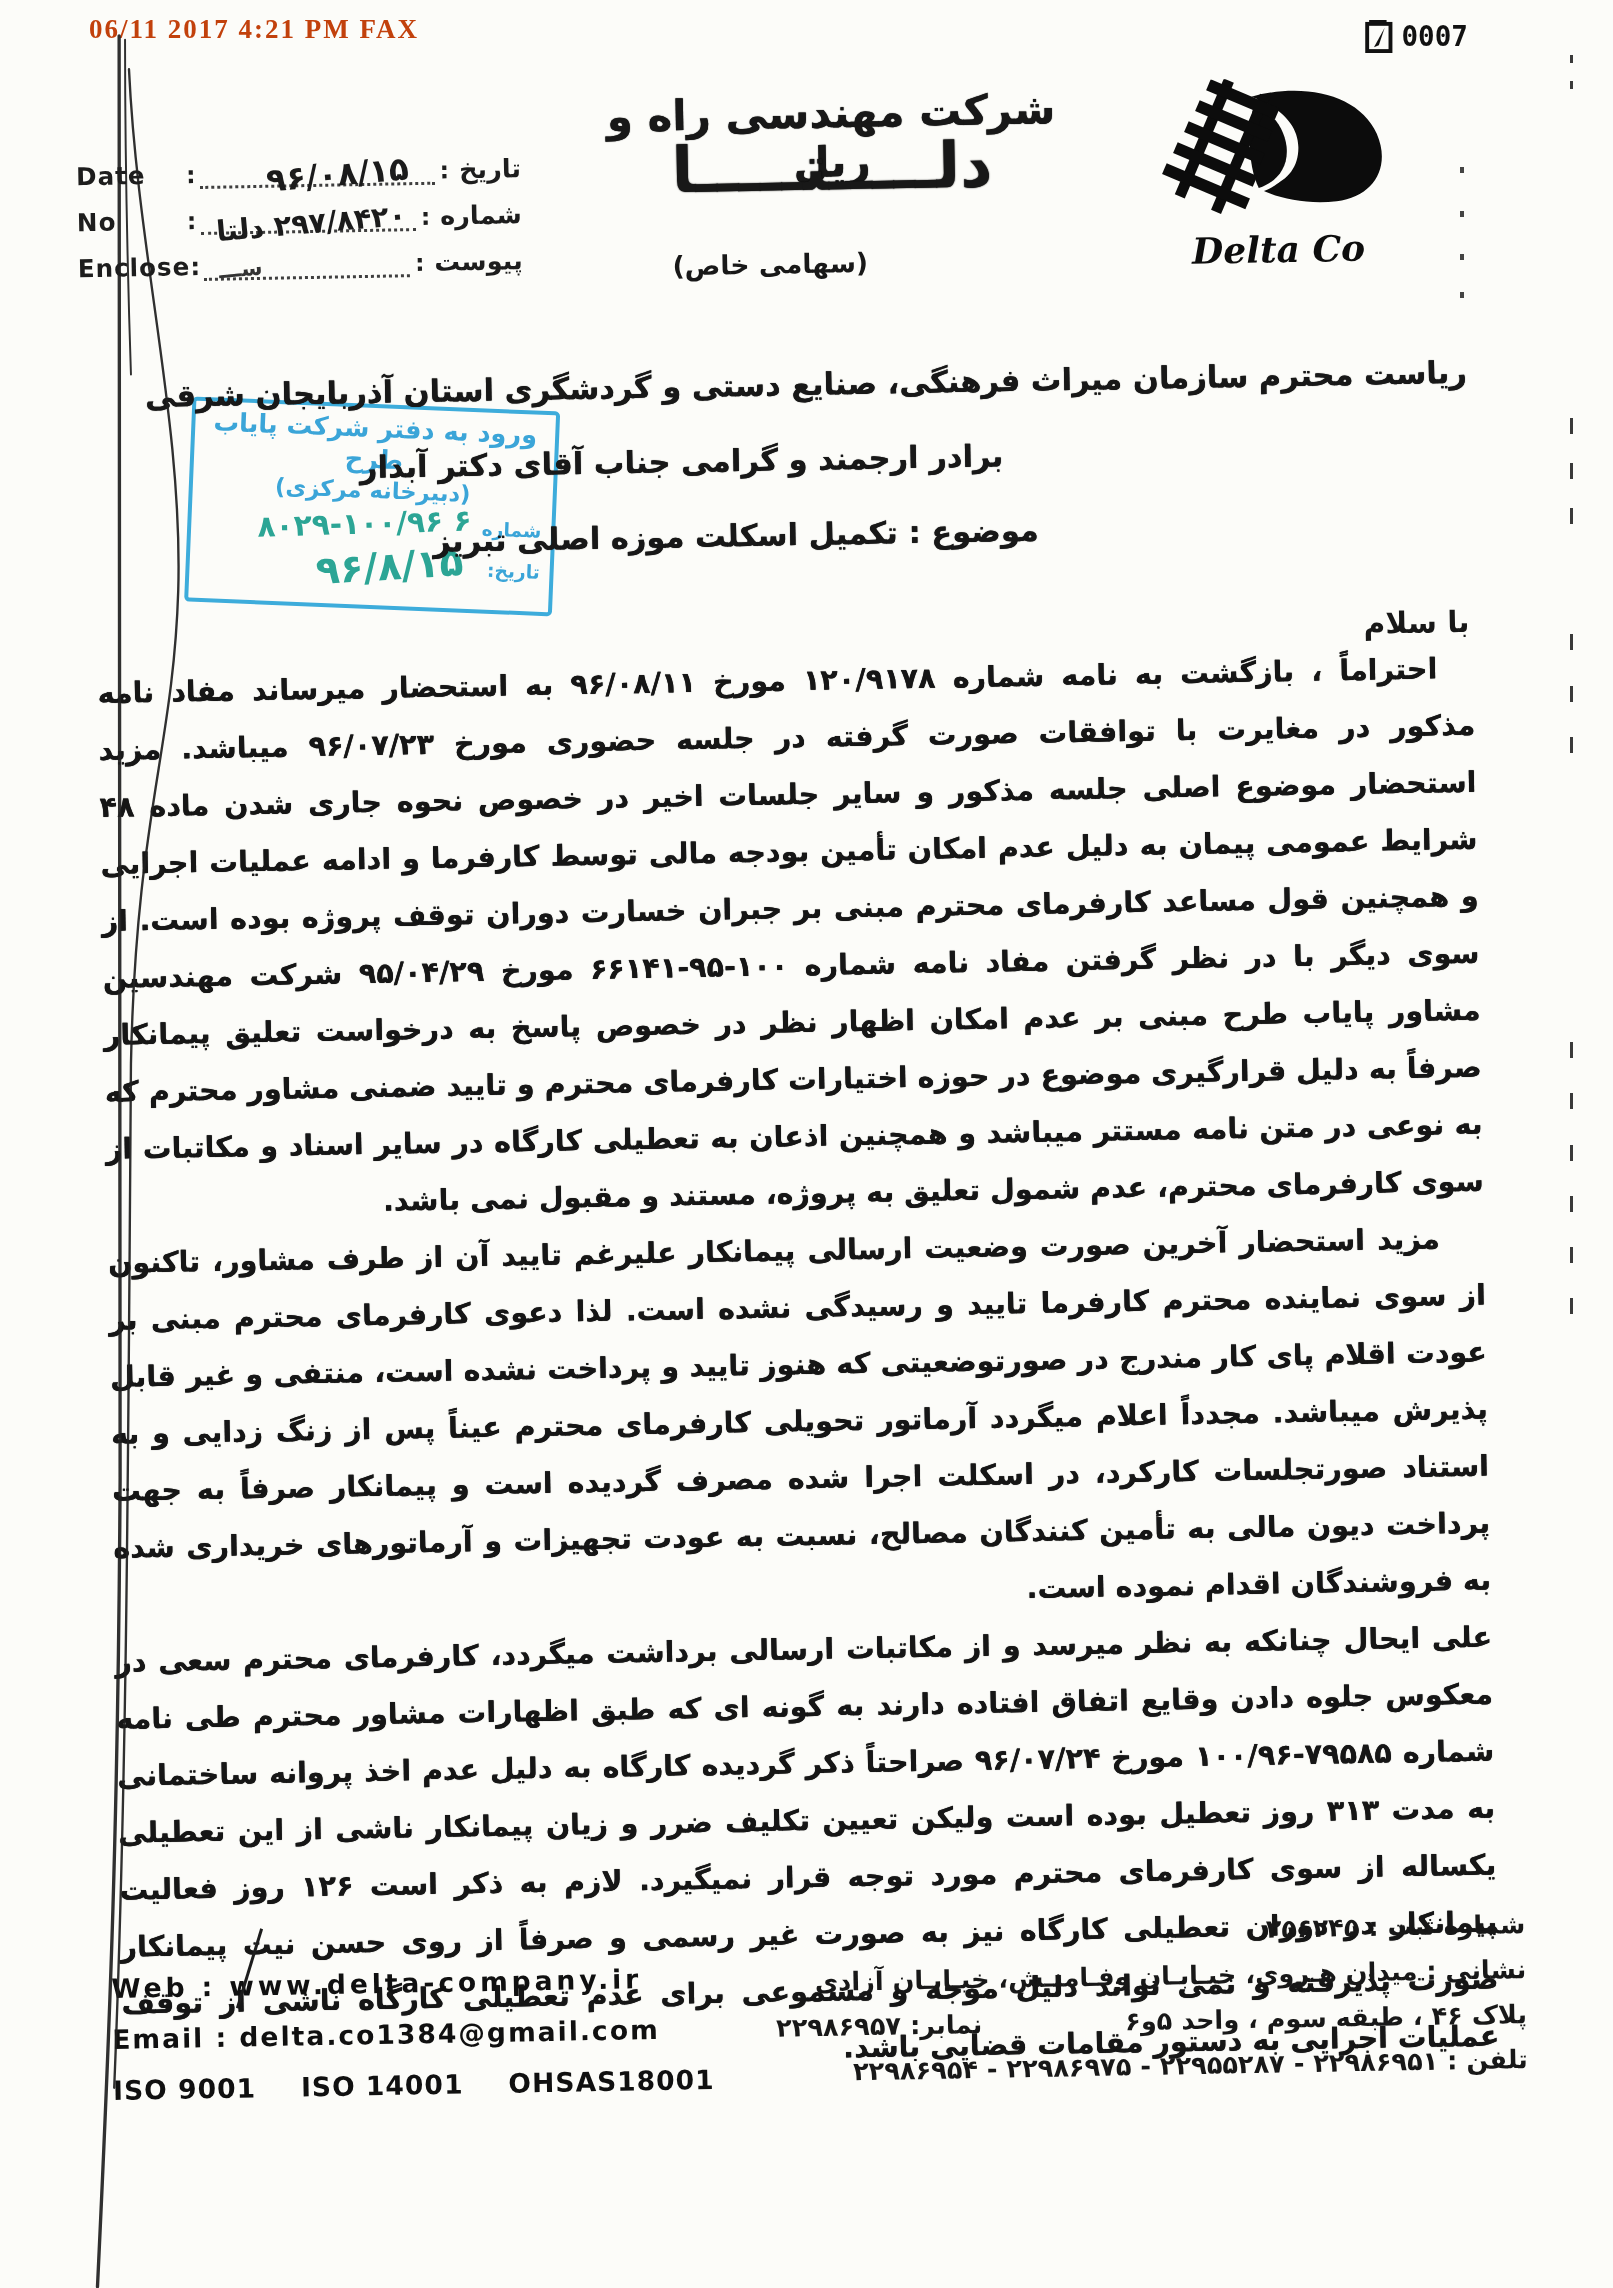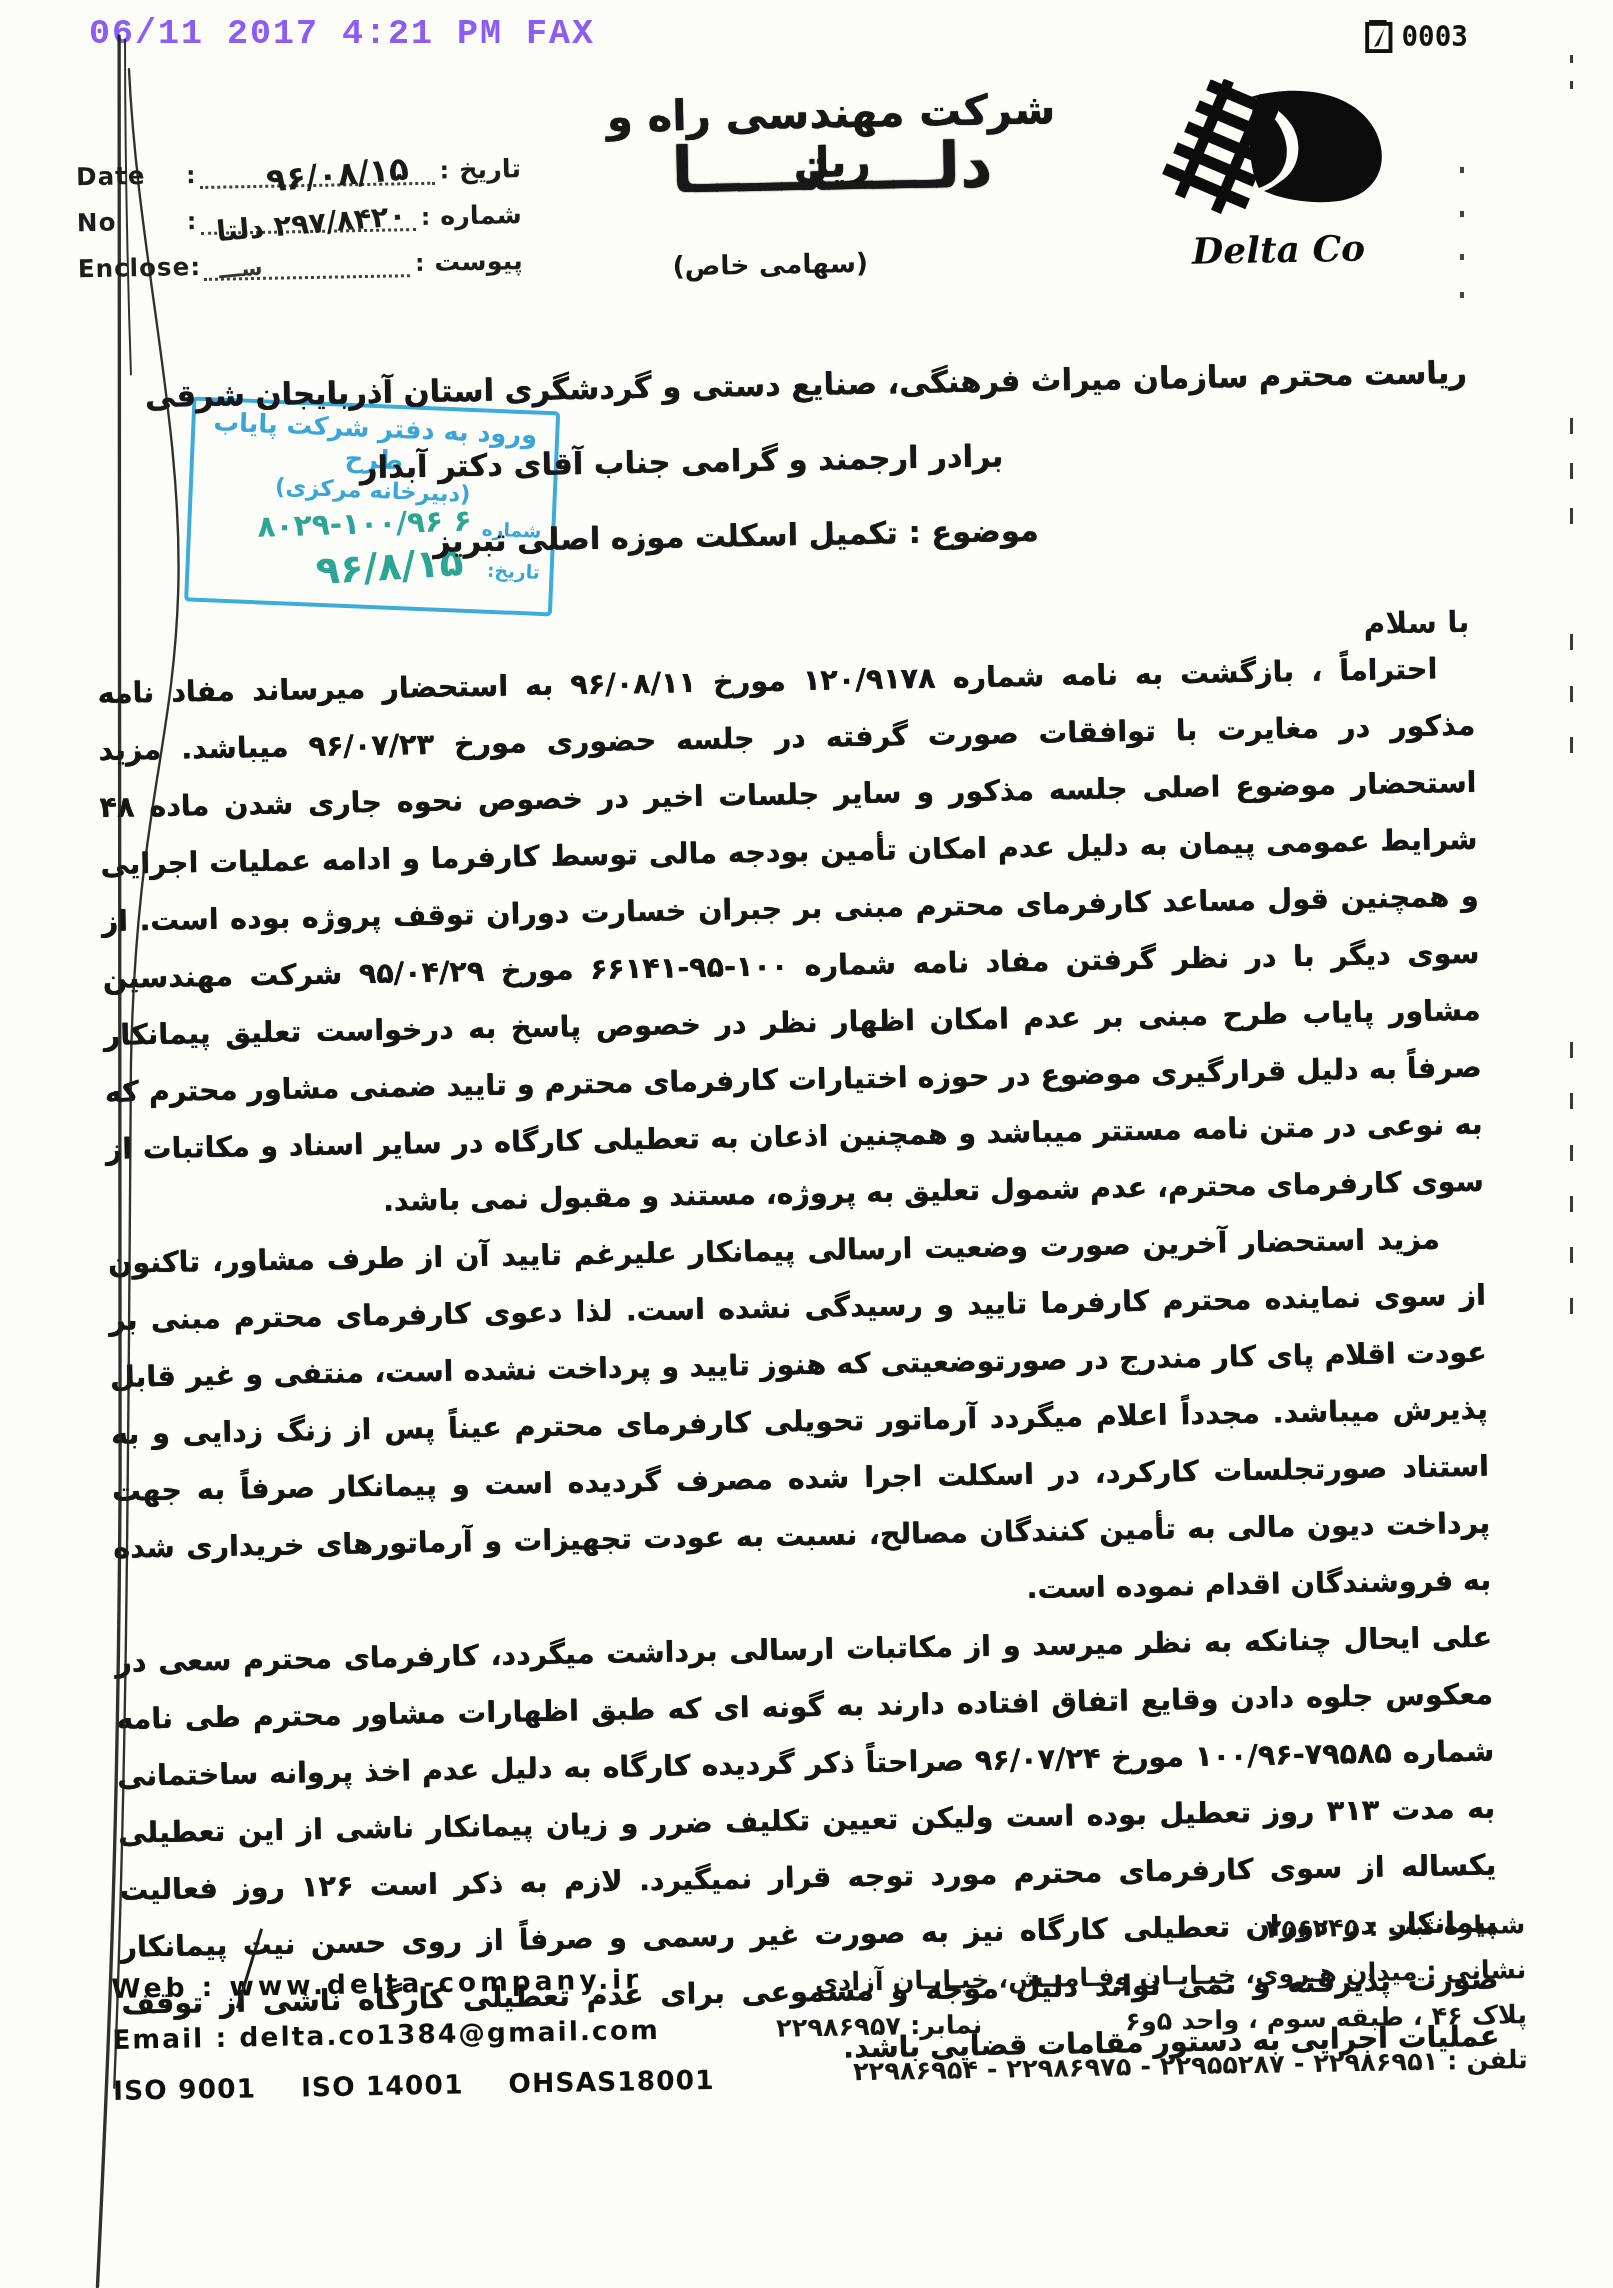--- a/index.html
+++ b/index.html
@@ -4,22 +4,22 @@
 <style>
   html,body{margin:0;padding:0;background:#e8e8e6;}
   .page{
     position:relative;width:1614px;height:2288px;margin:0 auto;
     background:#fcfcf9;overflow:hidden;color:#181818;
     font-family:"DejaVu Sans",sans-serif;
   }
   
   .fax-ts{
     position:absolute;left:89px;top:13.8px;
-    font-family:Liberation Mono, monospace;font-weight:bold;
-    font-size:35px;letter-spacing:2px;color:#8b5cf6;
+    font-family:Liberation Serif, serif;font-weight:bold;
+    font-size:27px;letter-spacing:2px;color:#c2410c;
   }
   .fax-pn{
     position:absolute;left:1365px;top:19.7px;display:flex;align-items:center;gap:6.9px;
     font-family:"DejaVu Sans Mono",monospace;font-weight:bold;font-size:27.6px;color:#111;
   }
   
   .scan{position:absolute;inset:0;transform:rotate(-1.05deg);transform-origin:808px 985px;}
   .scan *{box-sizing:border-box;}
   
   .lh1{position:absolute;left:589px;top:89px;width:516px;text-align:center;
@@ -86,21 +86,21 @@
 
   <div class="fax-ts">06/11 2017 4:21 PM FAX</div>
   <div class="fax-pn">
     <span style="display:inline-block;line-height:0;">
       <svg width="29.6" height="33" viewBox="0 0 30 34">
         <rect x="2" y="4" width="24" height="28" fill="none" stroke="#111" stroke-width="4"></rect>
         <path d="M20 8 L9 28 L14 26 Z" fill="#111"></path>
         <path d="M4 2 H22" stroke="#111" stroke-width="4"></path>
       </svg>
     </span>
-    <span>0003</span>
+    <span>0007</span>
   </div>
 
   <div class="scan">
 
     <div class="lh1">شرکت مهندسی راه و ریل</div>
     <div class="lh2">دلـــــتـــــا</div>
     <div class="lh3">(سهامی خاص)</div>
 
     <div class="logo">
       <span style="display:inline-block;line-height:0;">

